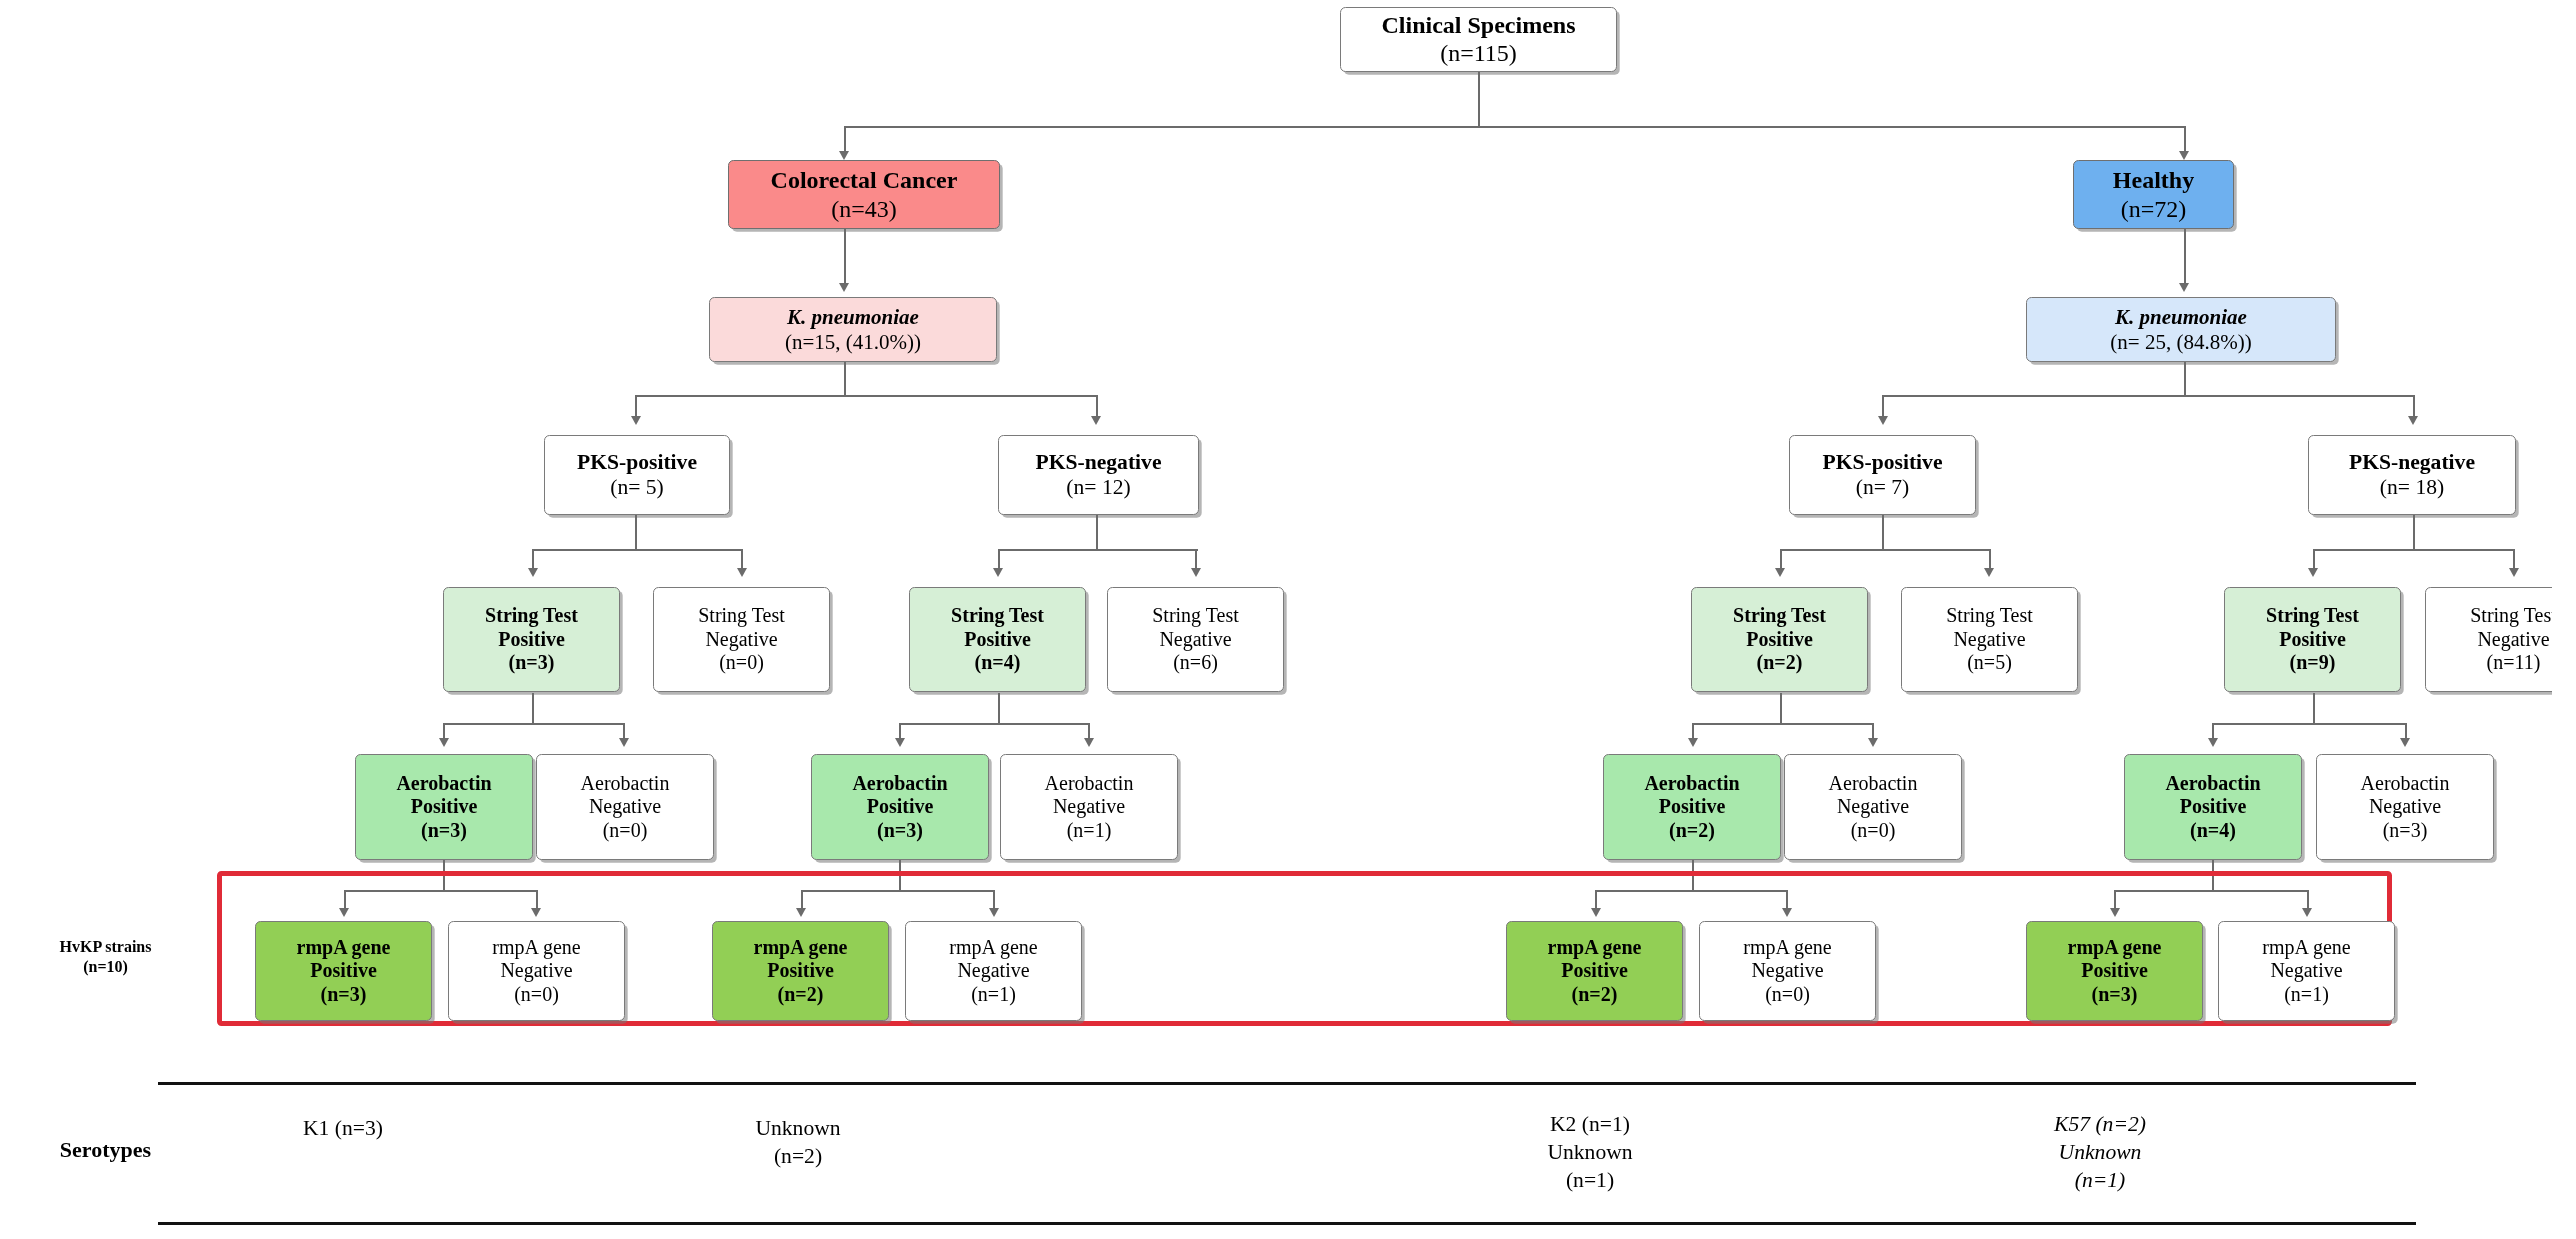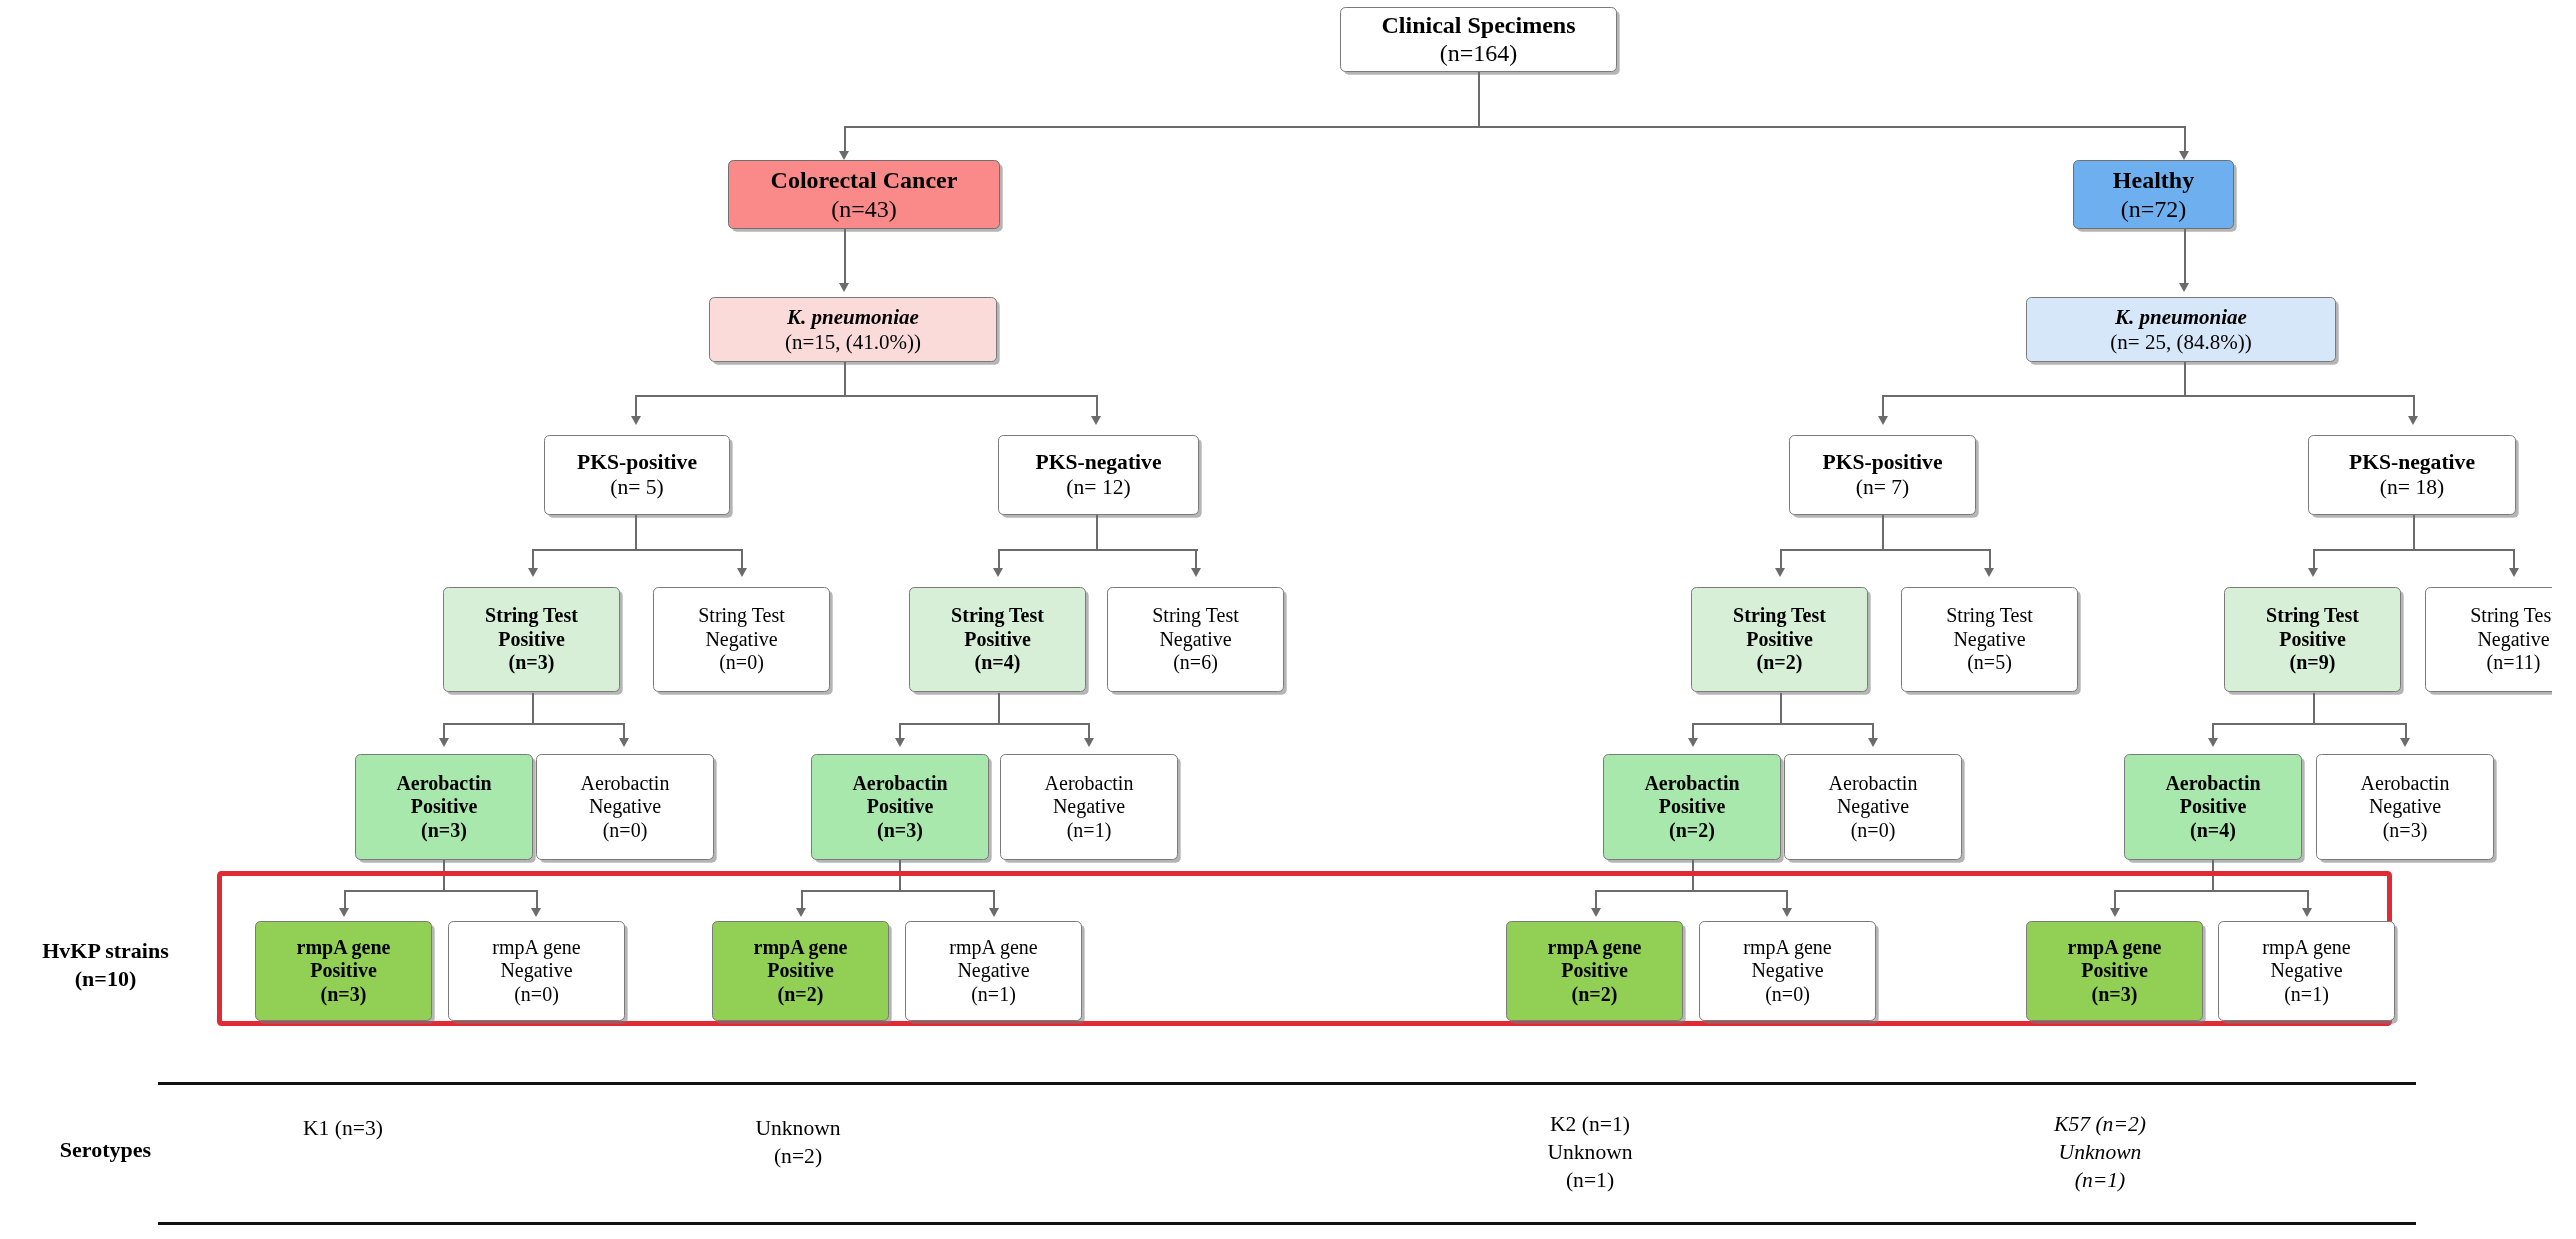--- a/index.html
+++ b/index.html
@@ -63,21 +63,21 @@
   }
   .ital{font-style:italic;font-weight:bold;}
 </style>
 </head>
 <body>
 
 <div id="stage">
 
   <div class="node n-root" style="left:1340px;top:6.7px;width:277px;height:65px;font-size:24px;">
     <span class="l1">Clinical Specimens</span>
-    <span class="l2">(n=164)</span>
+    <span class="l2">(n=115)</span>
   </div>
 
   <div class="vline" style="left:1478px;top:72px;height:55px;"></div>
   <div class="hline" style="left:844px;top:126px;width:1341px;"></div>
   <div class="vline" style="left:844px;top:126px;height:27px;"></div>
   <div class="arrow" style="left:839px;top:151px;"></div>
   <div class="vline" style="left:2184px;top:126px;height:27px;"></div>
   <div class="arrow" style="left:2179px;top:151px;"></div>
 
   <div class="node n-crc" style="left:728px;top:160px;width:272px;height:69px;font-size:24px;">
@@ -341,21 +341,21 @@
     <span class="l1">rmpA gene</span>
     <span class="l1">Positive</span>
     <span class="l1">(n=3)</span>
   </div>
   <div class="node" style="left:2218px;top:921px;width:177px;height:100px;font-size:20px;">
     <span class="l2">rmpA gene</span>
     <span class="l2">Negative</span>
     <span class="l2">(n=1)</span>
   </div>
 
-  <div class="sidelabel" style="left:5.5px;top:937px;width:200px;font-size:22px;">
+  <div class="sidelabel" style="left:5.5px;top:937px;width:200px;font-size:16px;">
     <div>HvKP strains</div>
     <div>(n=10)</div>
   </div>
 
   <div class="sidelabel" style="left:5.5px;top:1136px;width:200px;font-size:22px;">
     <div>Serotypes</div>
   </div>
 
   <div class="rule" style="left:158px;top:1082px;width:2258px;"></div>
   <div class="rule" style="left:158px;top:1222px;width:2258px;"></div>

